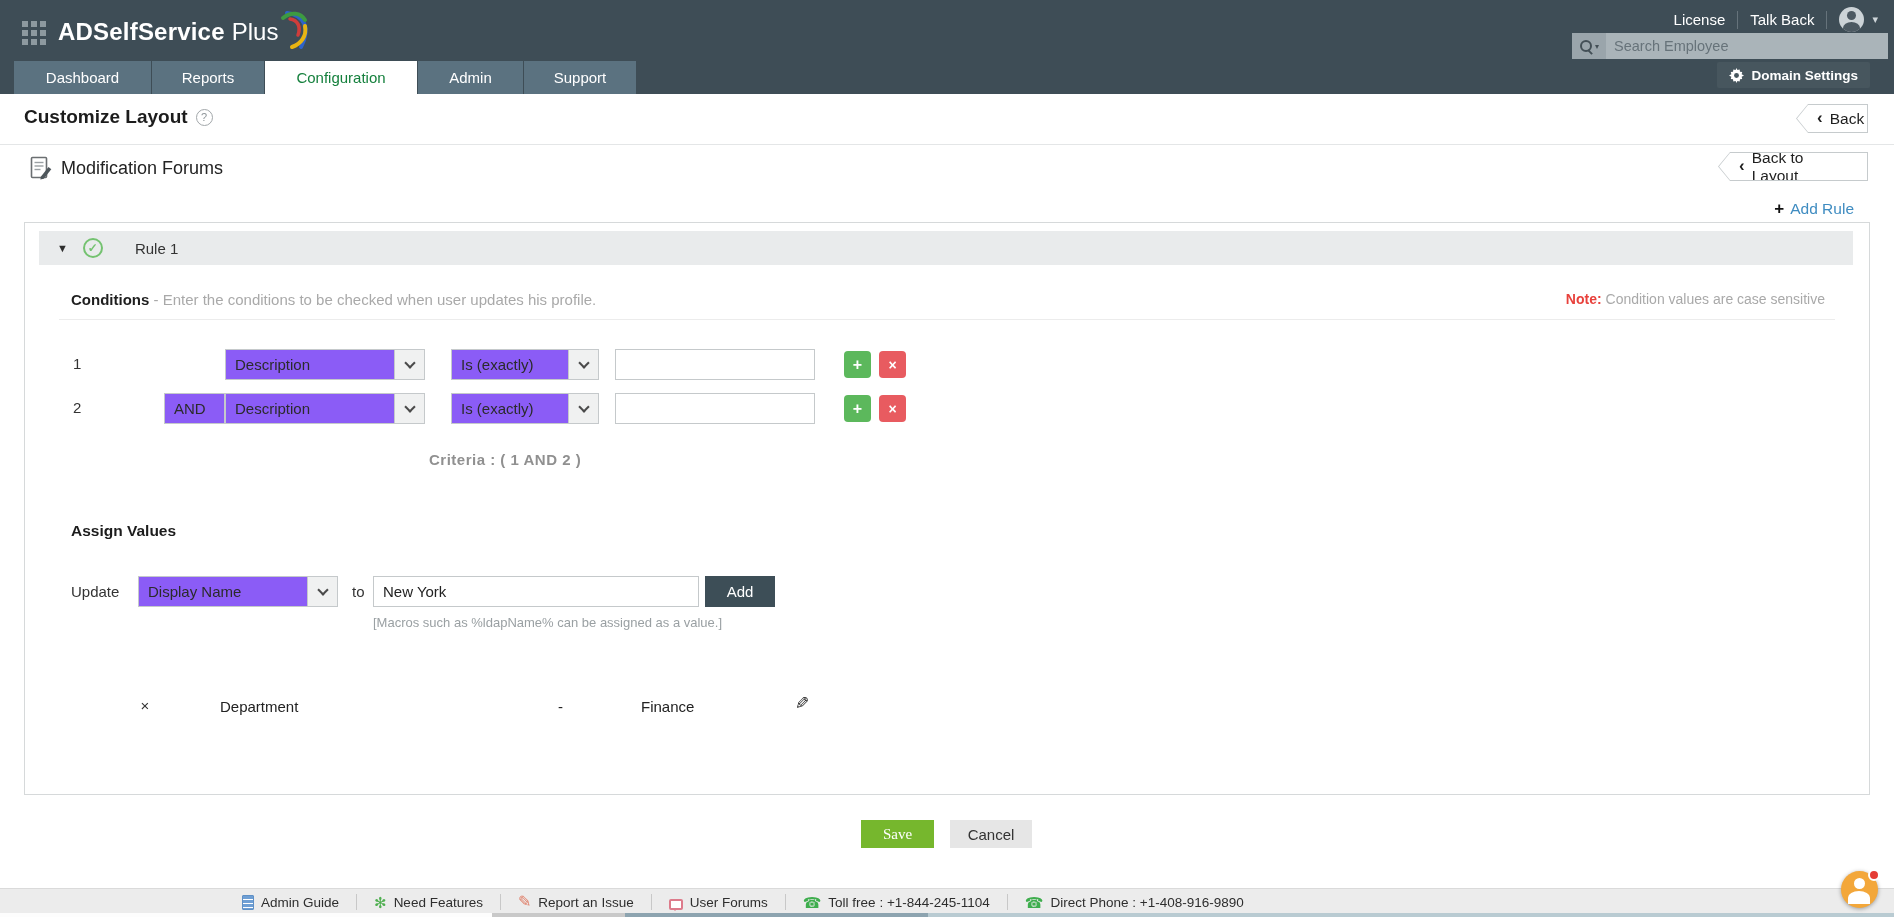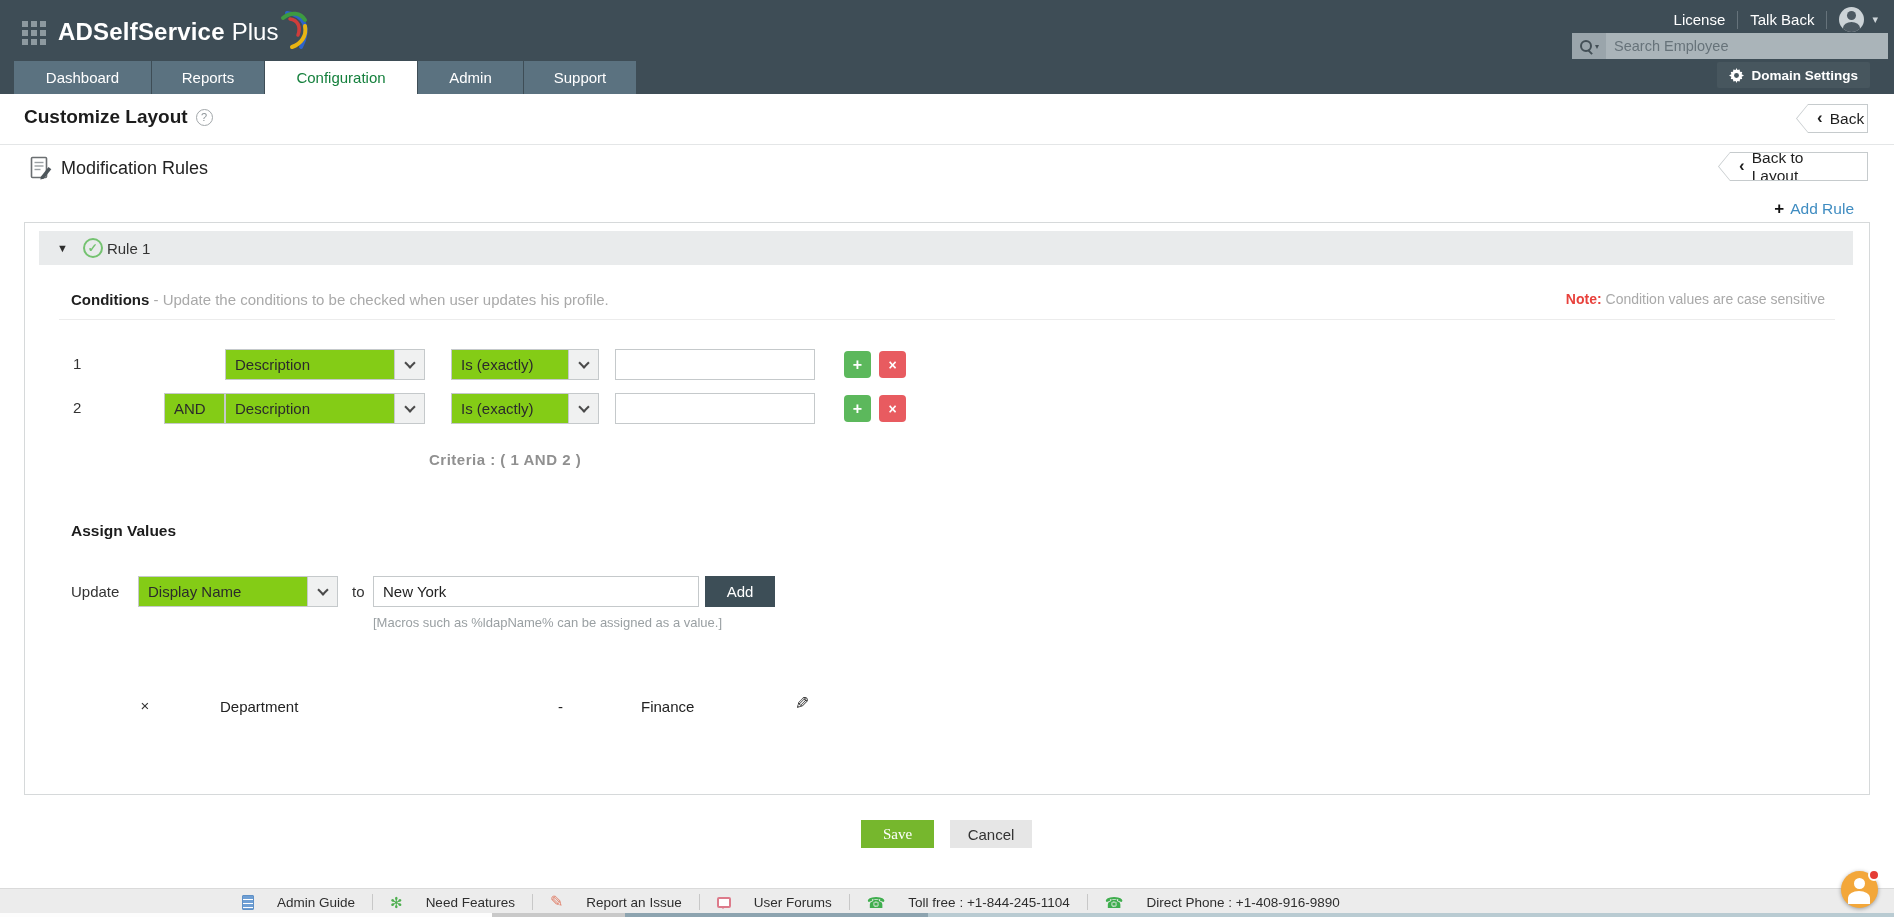--- a/index.html
+++ b/index.html
@@ -60,29 +60,29 @@
   .add-rule { position:absolute; right:40px; top:199px; display:flex; align-items:center; gap:6px; cursor:pointer; }
   .add-rule .plus-glyph { color:#111; font-weight:bold; font-size:17px; }
   .add-rule .lbl { color:#3f8cc1; font-size:15.5px; }
   
   .rulebox { position:absolute; left:24px; top:222px; width:1846px; height:573px; border:1px solid #d6d9da; background:#fff; }
   .rulebar { position:absolute; left:14px; right:16px; top:8px; height:34px; background:#e9ebec;
     display:flex; align-items:center; cursor:pointer; }
   .rulebar .caret { margin-left:18px; font-size:11px; color:#2e2e2e; cursor:pointer; }
   .checkring { margin-left:15px; width:20px; height:20px; border-radius:50%; border:2px solid #74c270; color:#74c270;
     font-size:12px; font-weight:bold; display:flex; align-items:center; justify-content:center; }
-  .rulebar .rule-name { margin-left:4px; font-size:15px; color:#333; }
+  .rulebar .rule-name { margin-left:32px; font-size:15px; color:#333; }
   .cond-head { position:absolute; left:46px; top:68px; font-size:15px; color:#a9a9a9; }
   .cond-head b { color:#1e1e1e; font-size:15px; }
   .cond-note { position:absolute; right:44px; top:68px; font-size:14px; color:#a9a9a9; }
   .cond-note .notelbl { color:#e8413c; font-weight:bold; }
   .cond-sep { position:absolute; left:34px; right:34px; top:96px; border-top:1px solid #ececec; }
   .rownum { position:absolute; font-size:15px; color:#333; }
   
-  .dd { position:absolute; height:31px; background:#84cc16; border:1px solid #c5c9cb; display:flex; cursor:pointer; }
+  .dd { position:absolute; height:31px; background:#8b5cf6; border:1px solid #c5c9cb; display:flex; cursor:pointer; }
   .dd-val { flex:1; font-size:15px; color:#2b2b2b; padding:0 9px; display:flex; align-items:center; white-space:nowrap; overflow:hidden; }
   .dd-btn { width:30px; background:#f0f1f1; border-left:1px solid #c5c9cb; display:flex; align-items:center; justify-content:center; }
   .chev { width:8px; height:8px; border-right:2px solid #4a4a4a; border-bottom:2px solid #4a4a4a; transform:rotate(45deg); margin-top:-4px; }
   .txt { position:absolute; height:31px; border:1px solid #c5c9cb; padding:0 9px; font-size:15px; color:#222;
     font-family:"Liberation Sans",sans-serif; outline:none; background:#fff;}
   .btn-sq { position:absolute; width:27px; height:27px; border-radius:4px; color:#fff; font-weight:bold; font-size:16px;
     display:flex; align-items:center; justify-content:center; cursor:pointer; border:0; }
   .btn-plus { background:#5cb85c; }
   .btn-del { background:#e85b60; font-size:14px; }
   .criteria { position:absolute; left:404px; top:228px; font-size:15px; color:#909090; letter-spacing:.5px;font-weight:bold; }
@@ -101,21 +101,21 @@
   .frow-value { position:absolute; left:616px; top:475px; font-size:15px; color:#222; }
   .frow-edit { position:absolute; left:770px; top:470px; font-size:17px; color:#222; cursor:pointer; transform:scaleX(-1); }
   
   .btn-save { position:absolute; left:861px; top:820px; width:73px; height:28px; background:#76b72d; color:#fff;
     border:0; font-size:15px; cursor:pointer; font-family:Liberation Serif, serif; }
   .btn-cancel { position:absolute; left:950px; top:820px; width:82px; height:28px; background:#e6e6e6; color:#333;
     border:0; font-size:15px; cursor:pointer; font-family:"Liberation Sans",sans-serif; }
   
   .footer { position:absolute; left:0; top:888px; width:100%; height:27px; background:#ececec; border-top:1px solid #dadada;
     display:flex; align-items:center; padding-left:225px; }
-  .fitem { display:flex; align-items:center; gap:23px; padding:0 17px; font-size:13.5px; color:#2e2e2e; cursor:pointer; white-space:nowrap; }
+  .fitem { display:flex; align-items:flex-end; gap:7px; padding:0 17px; font-size:13.5px; color:#2e2e2e; cursor:pointer; white-space:nowrap; }
   .fsep { width:1px; height:16px; background:#c8c8c8; }
   .icon-book { width:12px; height:15px; border-radius:1px;
     background:repeating-linear-gradient(#6f9fd4 0 3px, #fff 3px 4px); border:1px solid #5f90c6; }
   .icon-flower { color:#4faf50; font-size:15px; line-height:1; }
   .icon-pencil-s { color:#e07b64; font-size:16px; line-height:1; }
   .bubble { position:relative; width:14px; height:11px; border:2px solid #dd7b8b; border-radius:2px; background:#fff; }
   .bubble::after { content:''; position:absolute; bottom:-6px; left:1px; border:3px solid transparent; border-top-color:#dd7b8b; }
   .icon-phone { color:#3fae4e; font-size:15px; line-height:1; }
   
   .bottom-strip { position:absolute; left:0; top:913px; width:100%; height:4px;
@@ -209,21 +209,21 @@
   <div class="divider1"></div>
 
   <div class="section-row">
     <svg width="22" height="25" viewBox="0 0 22 25">
       <rect x="1.5" y="1.5" width="15" height="20" fill="#fff" stroke="#6b6f72" stroke-width="1.6" rx="1"></rect>
       <line x1="4.5" y1="6.5" x2="13.5" y2="6.5" stroke="#9aa0a3" stroke-width="1.4"></line>
       <line x1="4.5" y1="10" x2="13.5" y2="10" stroke="#9aa0a3" stroke-width="1.4"></line>
       <line x1="4.5" y1="13.5" x2="10.5" y2="13.5" stroke="#9aa0a3" stroke-width="1.4"></line>
       <path d="M11 20.5 L18.5 11 L21.3 13.2 L13.8 22.8 L10.3 23.4 Z" fill="#4e565b"></path>
     </svg>
-    <span class="section-title">Modification Rules</span>
+    <span class="section-title">Modification Forums</span>
   </div>
   <div class="tag btn-back-layout">
     <span class="tag-bg"></span>
     <span class="tag-in">
       <span class="chevl">‹</span>
       <span>Back to Layout</span>
     </span>
   </div>
 
   <div class="add-rule">
@@ -234,21 +234,21 @@
   <div class="rulebox">
 
     <div class="rulebar">
       <span class="caret">▼</span>
       <span class="checkring">✓</span>
       <span class="rule-name">Rule 1</span>
     </div>
 
     <div class="cond-head">
       <b>Conditions</b>
-      <span>- Update the conditions to be checked when user updates his profile.</span>
+      <span>- Enter the conditions to be checked when user updates his profile.</span>
     </div>
     <div class="cond-note">
       <span class="notelbl">Note:</span>
       <span>Condition values are case sensitive</span>
     </div>
     <div class="cond-sep"></div>
 
     <span class="rownum" style="left:48px; top:132px;">1</span>
     <div class="dd" style="left:200px; top:126px; width:200px;">
       <span class="dd-val">Description</span>

